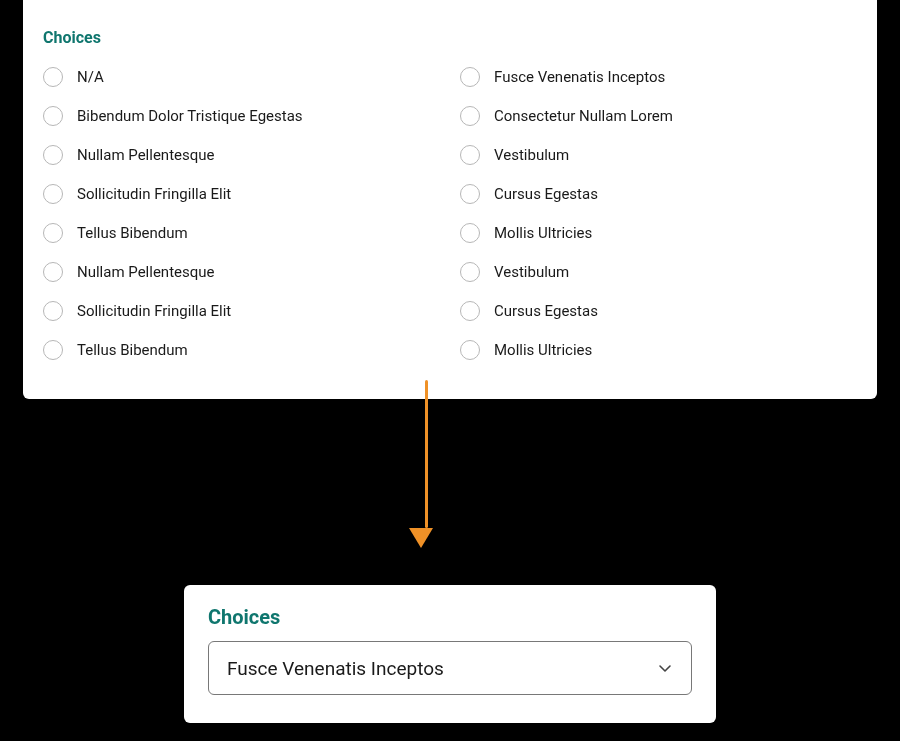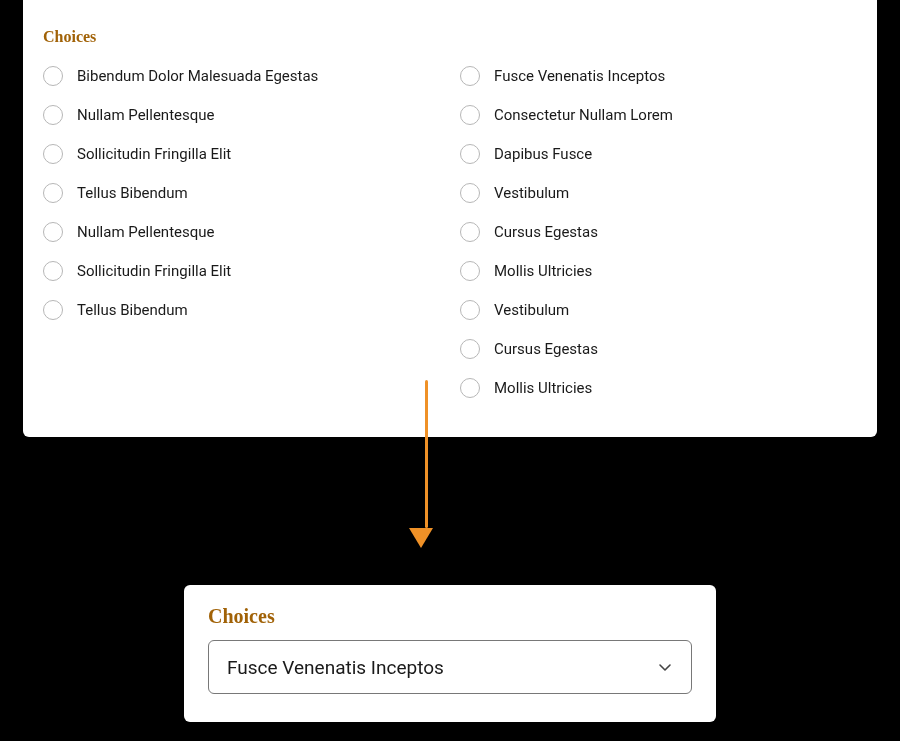--- a/index.html
+++ b/index.html
@@ -16,23 +16,22 @@
     top: 0;
     left: 23px;
     width: 854px;
     background: #fff;
     border-radius: 0 0 6px 6px;
     padding: 28px 20px 30px 20px;
   }
   .panel-title {
     font-size: 16px;
     font-weight: 700;
-    color: #a16207;
+    color: #0f766e;
     margin-bottom: 10px;
-    font-family: Liberation Serif, serif;
   }
   .radio-columns {
     display: flex;
     gap: 20px;
   }
   .radio-col {
     flex: 1;
     display: flex;
     flex-direction: column;
   }
@@ -112,21 +111,25 @@
 </style>
 </head>
 <body>
 
 <div class="panel-top">
   <div class="panel-title">Choices</div>
   <div class="radio-columns">
     <div class="radio-col">
       <div class="radio-row">
         <div class="radio-circle"></div>
-        <span class="radio-label">Bibendum Dolor Malesuada Egestas</span>
+        <span class="radio-label">N/A</span>
+      </div>
+      <div class="radio-row">
+        <div class="radio-circle"></div>
+        <span class="radio-label">Bibendum Dolor Tristique Egestas</span>
       </div>
       <div class="radio-row">
         <div class="radio-circle"></div>
         <span class="radio-label">Nullam Pellentesque</span>
       </div>
       <div class="radio-row">
         <div class="radio-circle"></div>
         <span class="radio-label">Sollicitudin Fringilla Elit</span>
       </div>
       <div class="radio-row">
@@ -147,24 +150,20 @@
       </div>
     </div>
     <div class="radio-col">
       <div class="radio-row">
         <div class="radio-circle"></div>
         <span class="radio-label">Fusce Venenatis Inceptos</span>
       </div>
       <div class="radio-row">
         <div class="radio-circle"></div>
         <span class="radio-label">Consectetur Nullam Lorem</span>
-      </div>
-      <div class="radio-row">
-        <div class="radio-circle"></div>
-        <span class="radio-label">Dapibus Fusce</span>
       </div>
       <div class="radio-row">
         <div class="radio-circle"></div>
         <span class="radio-label">Vestibulum</span>
       </div>
       <div class="radio-row">
         <div class="radio-circle"></div>
         <span class="radio-label">Cursus Egestas</span>
       </div>
       <div class="radio-row">

